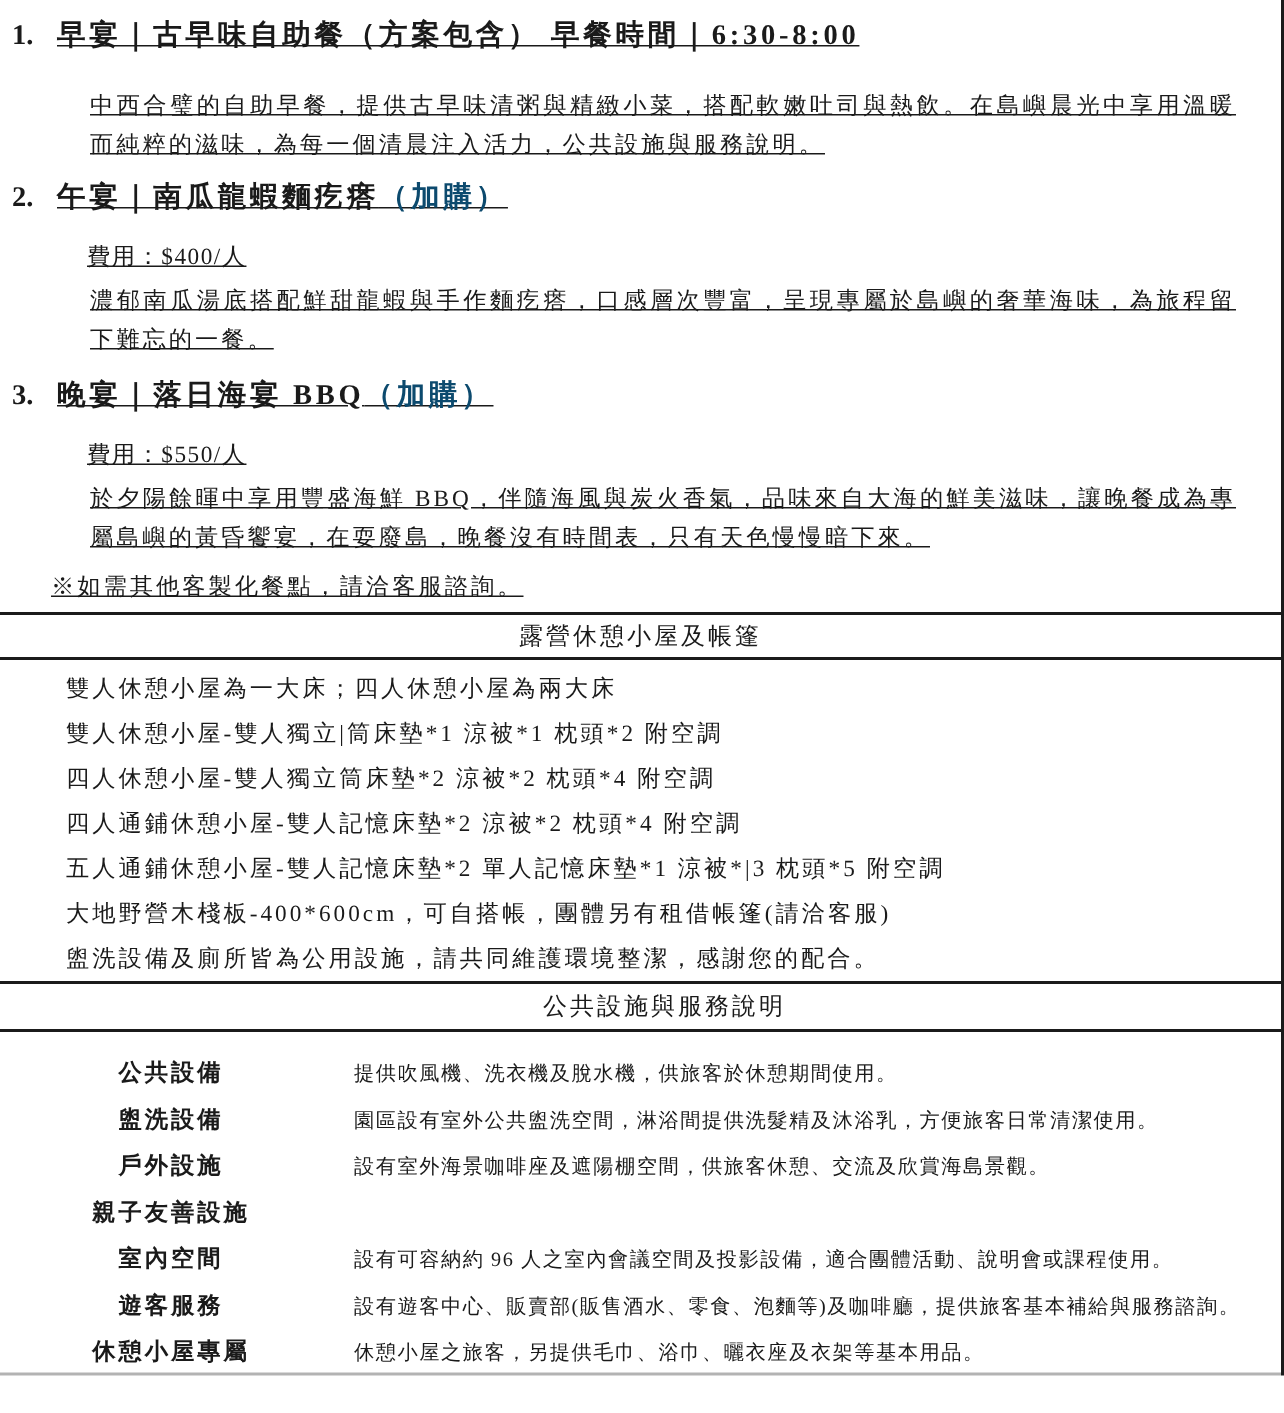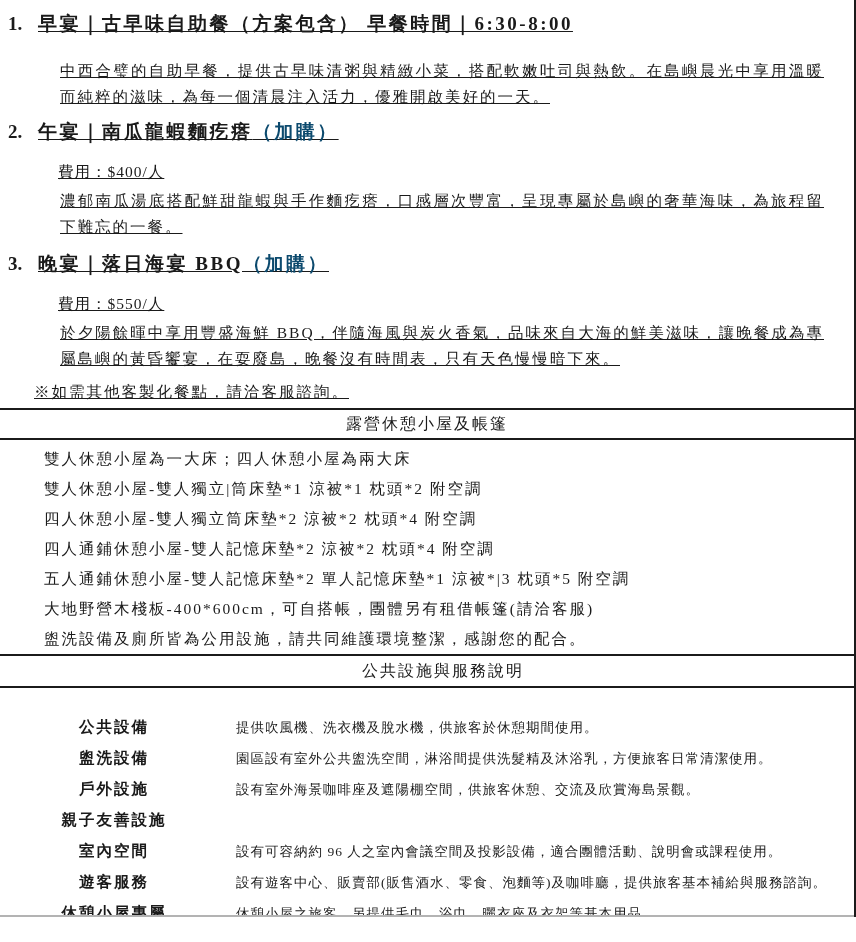--- a/index.html
+++ b/index.html
@@ -58,21 +58,21 @@
 
   
   .sec-camping { height: 214px; padding: 4px 0 0 8px; overflow: hidden; margin-left: 36px; }
   .camp-line {
     height: 30px; display: flex; align-items: center;
     font-size: 15.5px; letter-spacing: 2px; white-space: nowrap;
   }
 
   
   .sec-facilities {
-    height: 229px; padding-top: 24px;
+    height: 229px; padding-top: 12px;
     border-bottom: 2px solid #b3b3b3;
     overflow: hidden;
   }
   .fac-row { height: 31px; display: flex; align-items: center; }
   .fac-label {
     width: 228px; flex-shrink: 0; text-align: center;
     font-weight: bold; font-size: 15.5px; letter-spacing: 2px;
     white-space: nowrap;
   }
   .fac-desc {
@@ -86,21 +86,21 @@
 <div class="page">
 
 
   <div class="doc-body">
 
     <div class="sec-meals">
 
       <div class="meal-heading">
         <span class="num">1.</span><span>早宴｜古早味自助餐（方案包含） 早餐時間｜6:30-8:00</span><span class="addon"></span>
       </div>
-      <div class="meal-desc">中西合璧的自助早餐，提供古早味清粥與精緻小菜，搭配軟嫩吐司與熱飲。在島嶼晨光中享用溫暖而純粹的滋味，為每一個清晨注入活力，優雅開啟美好的一天。</div>
+      <div class="meal-desc">中西合璧的自助早餐，提供古早味清粥與精緻小菜，搭配軟嫩吐司與熱飲。在島嶼晨光中享用溫暖而純粹的滋味，為每一個清晨注入活力，公共設施與服務說明。</div>
 
       <div class="meal-heading mt2">
         <span class="num">2.</span><span>午宴｜南瓜龍蝦麵疙瘩</span><span class="addon">（加購）</span>
       </div>
       <div class="meal-fee">費用：$400/人</div>
       <div class="meal-desc tight">濃郁南瓜湯底搭配鮮甜龍蝦與手作麵疙瘩，口感層次豐富，呈現專屬於島嶼的奢華海味，為旅程留下難忘的一餐。</div>
 
       <div class="meal-heading">
         <span class="num">3.</span><span>晚宴｜落日海宴 BBQ</span><span class="addon">（加購）</span>
       </div>

